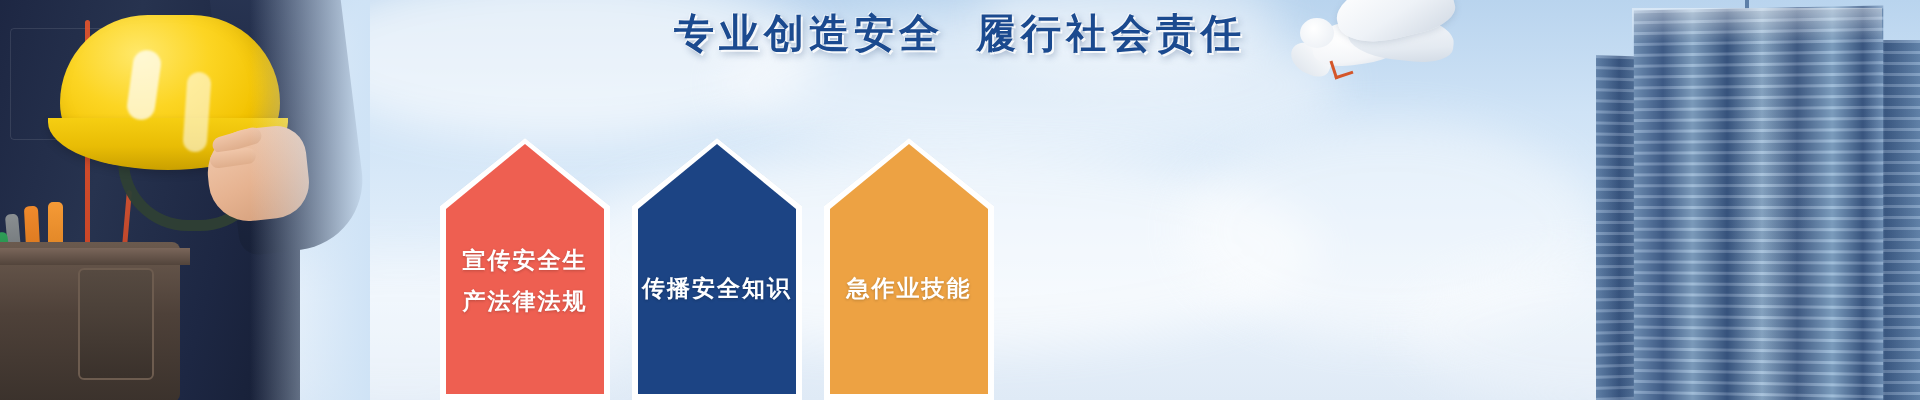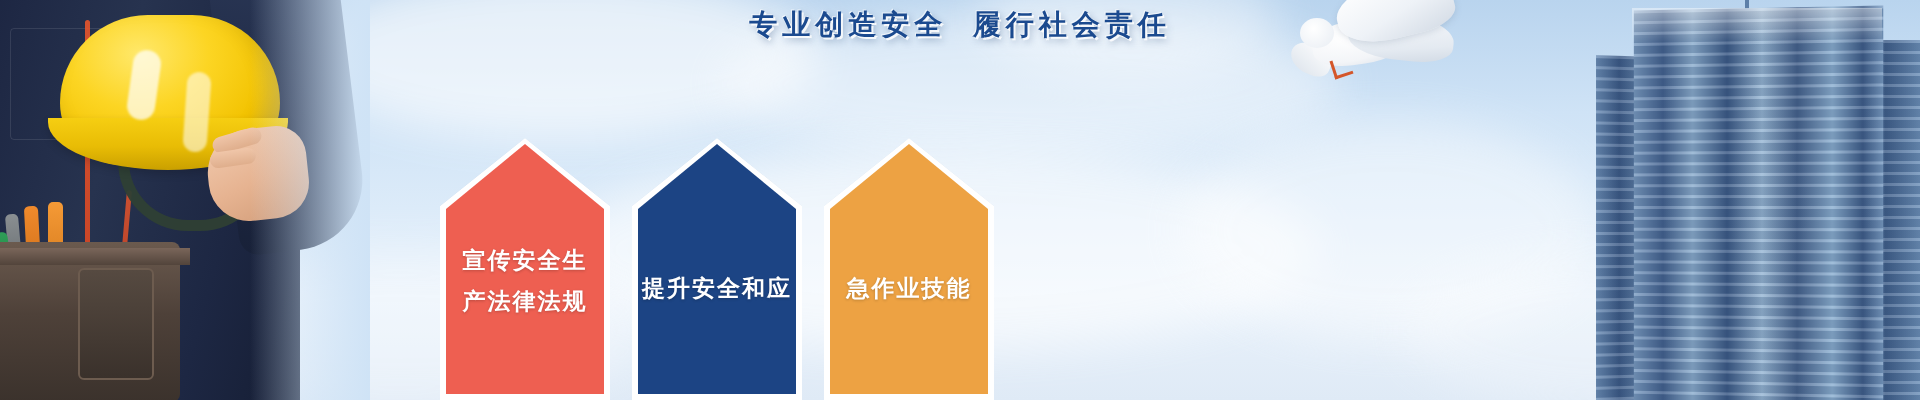--- a/index.html
+++ b/index.html
@@ -172,21 +172,21 @@
     border-left:3px solid #d4562a;border-bottom:3px solid #d4562a;transform:rotate(-18deg);
   }
 
   
   #headline{
     position:absolute;left:0;top:6px;width:1920px;
     text-align:center;pointer-events:none;
   }
   #title{
     display:inline-block;
-    font-size:28px;
+    font-size:40px;
     font-weight:bold;
     letter-spacing:5px;
     color:#1b4a8f;
     text-shadow:
       2px 2px 0 rgba(255,255,255,.85),
       -1px -1px 0 rgba(255,255,255,.6),
       3px 4px 7px rgba(30,60,110,.35);
     white-space:pre;
   }
   #subtitle-wrap{
@@ -313,21 +313,21 @@
   <div id="hexrow">
 
     <div class="hex">
       <div class="hex-inner" style="background: rgb(238, 95, 81);"></div>
       <div class="hex-label">宣传安全生
 产法律法规</div>
     </div>
 
     <div class="hex">
       <div class="hex-inner" style="background: rgb(28, 68, 132);"></div>
-      <div class="hex-label single">提升安全和应</div>
+      <div class="hex-label single">传播安全知识</div>
     </div>
 
     <div class="hex">
       <div class="hex-inner" style="background: rgb(237, 162, 67);"></div>
       <div class="hex-label single">急作业技能</div>
     </div>
 
 
   </div>
 </div>

